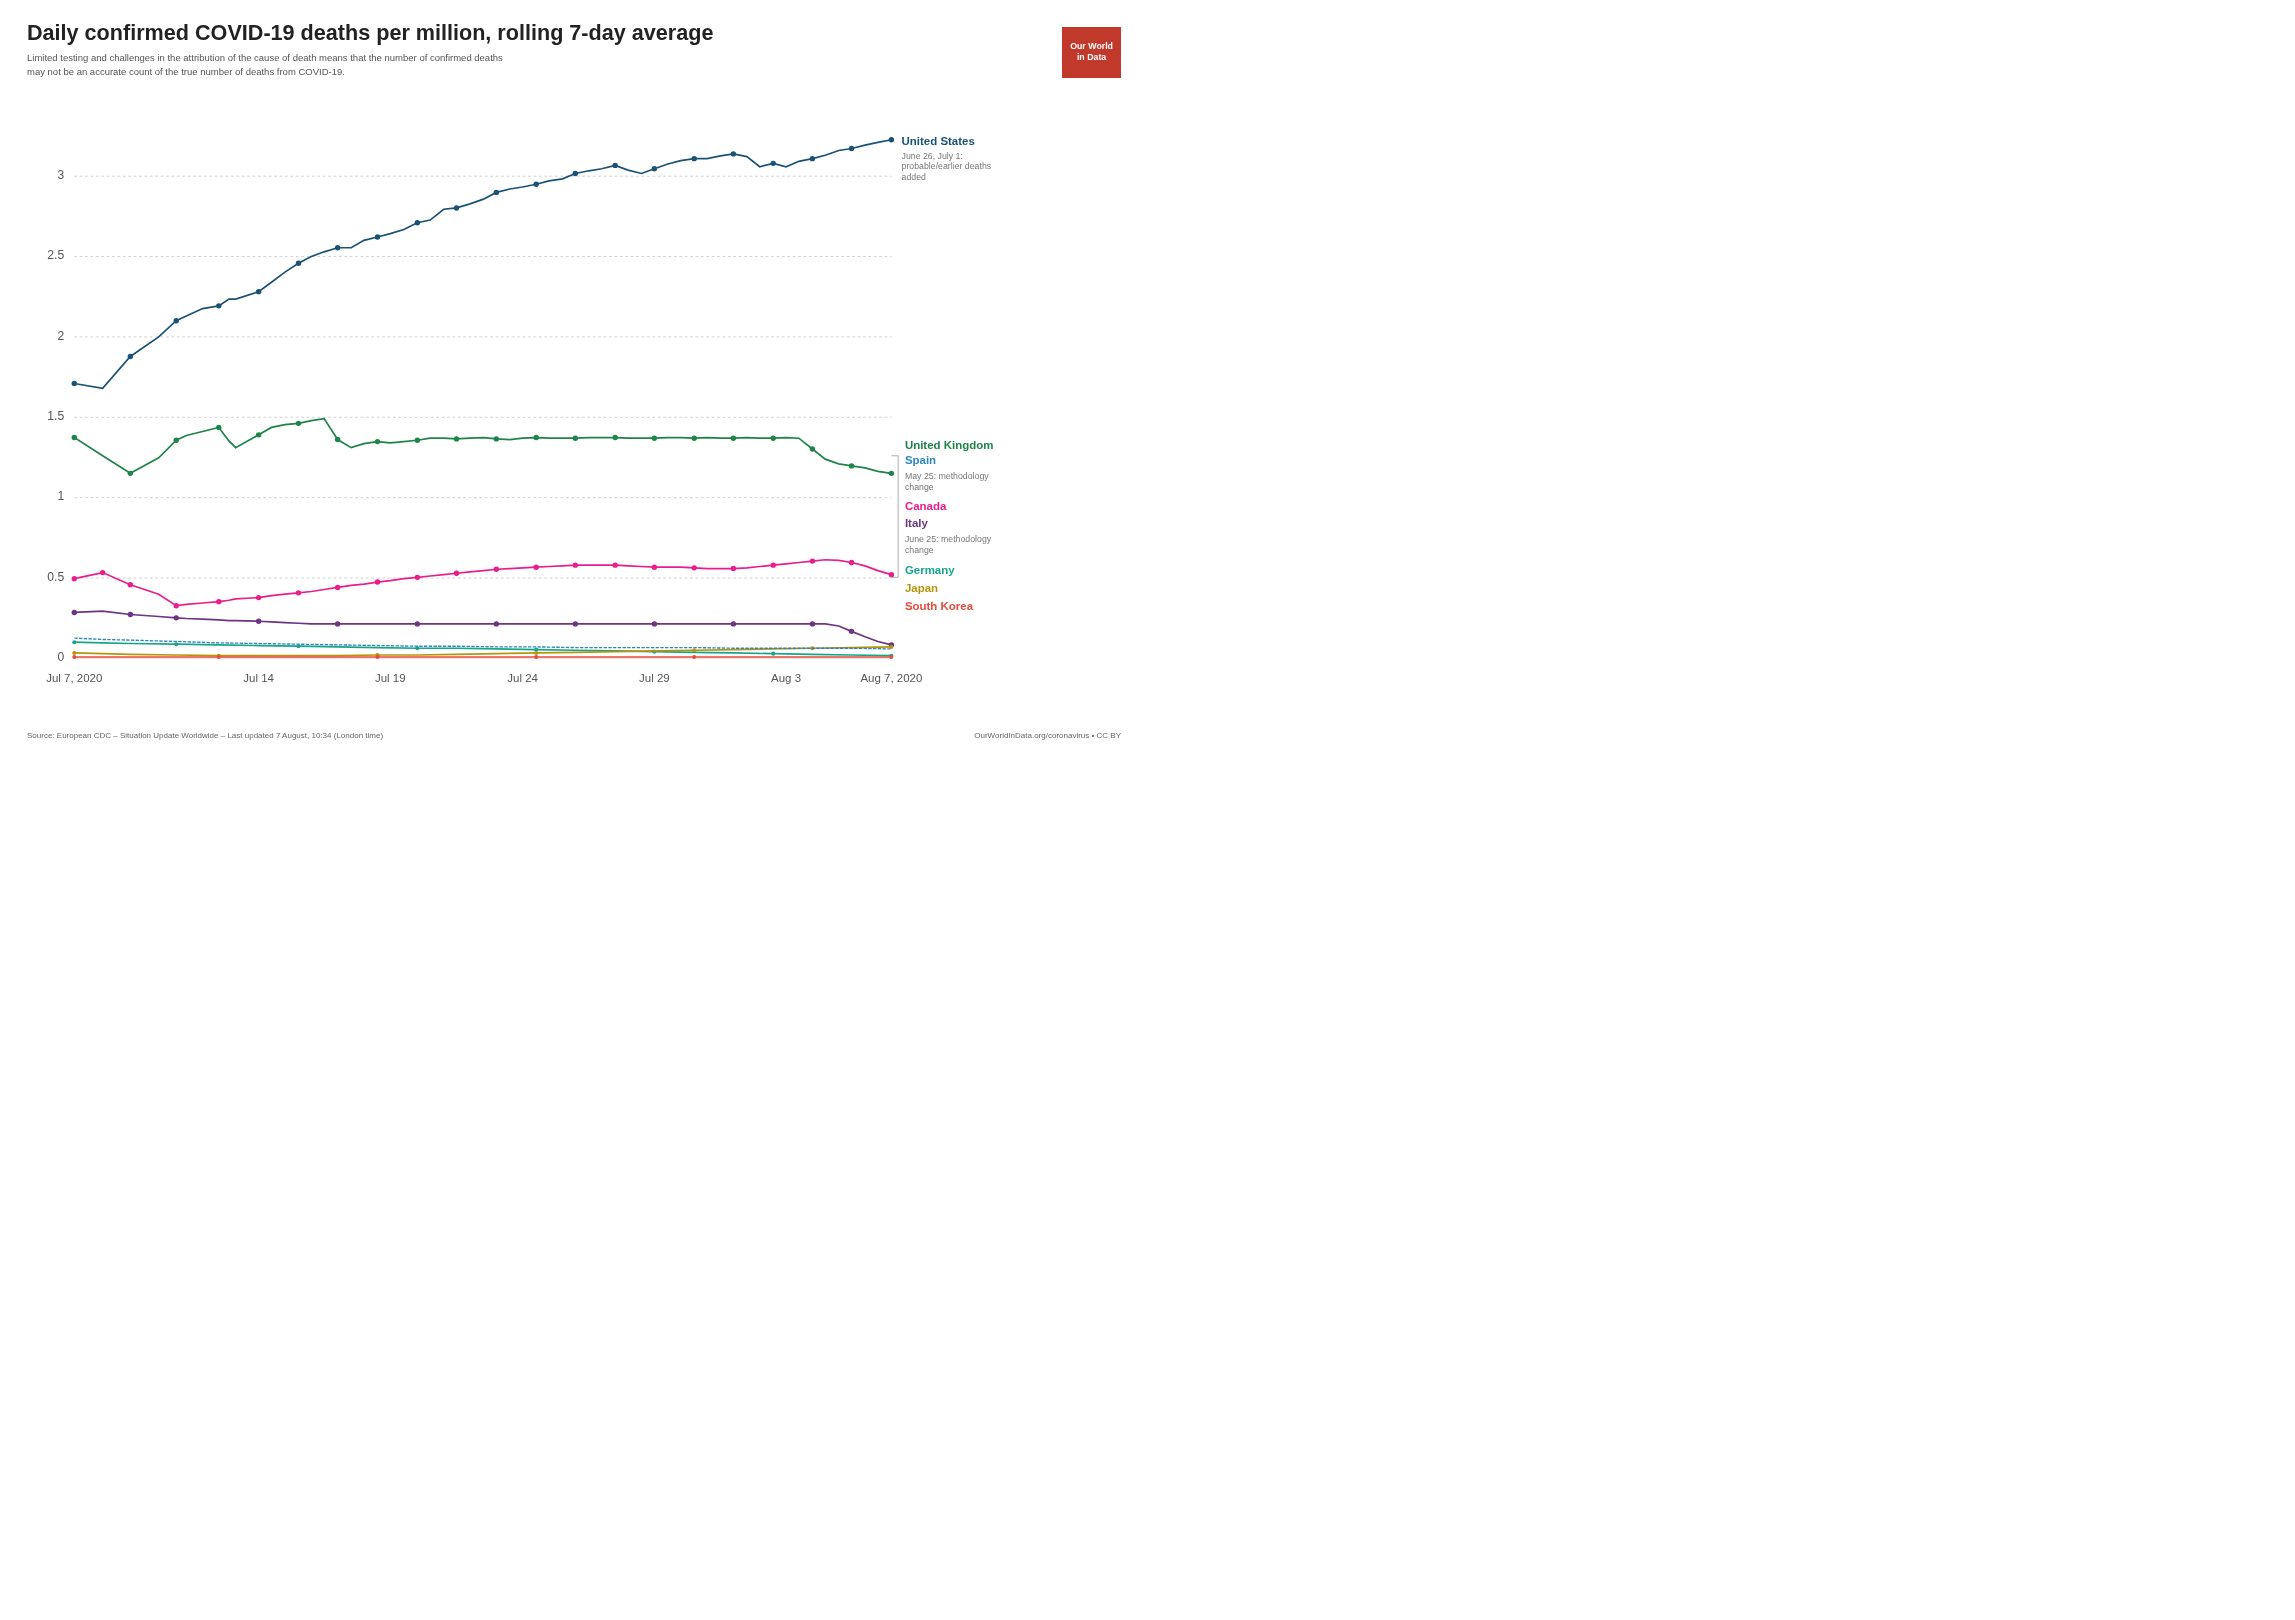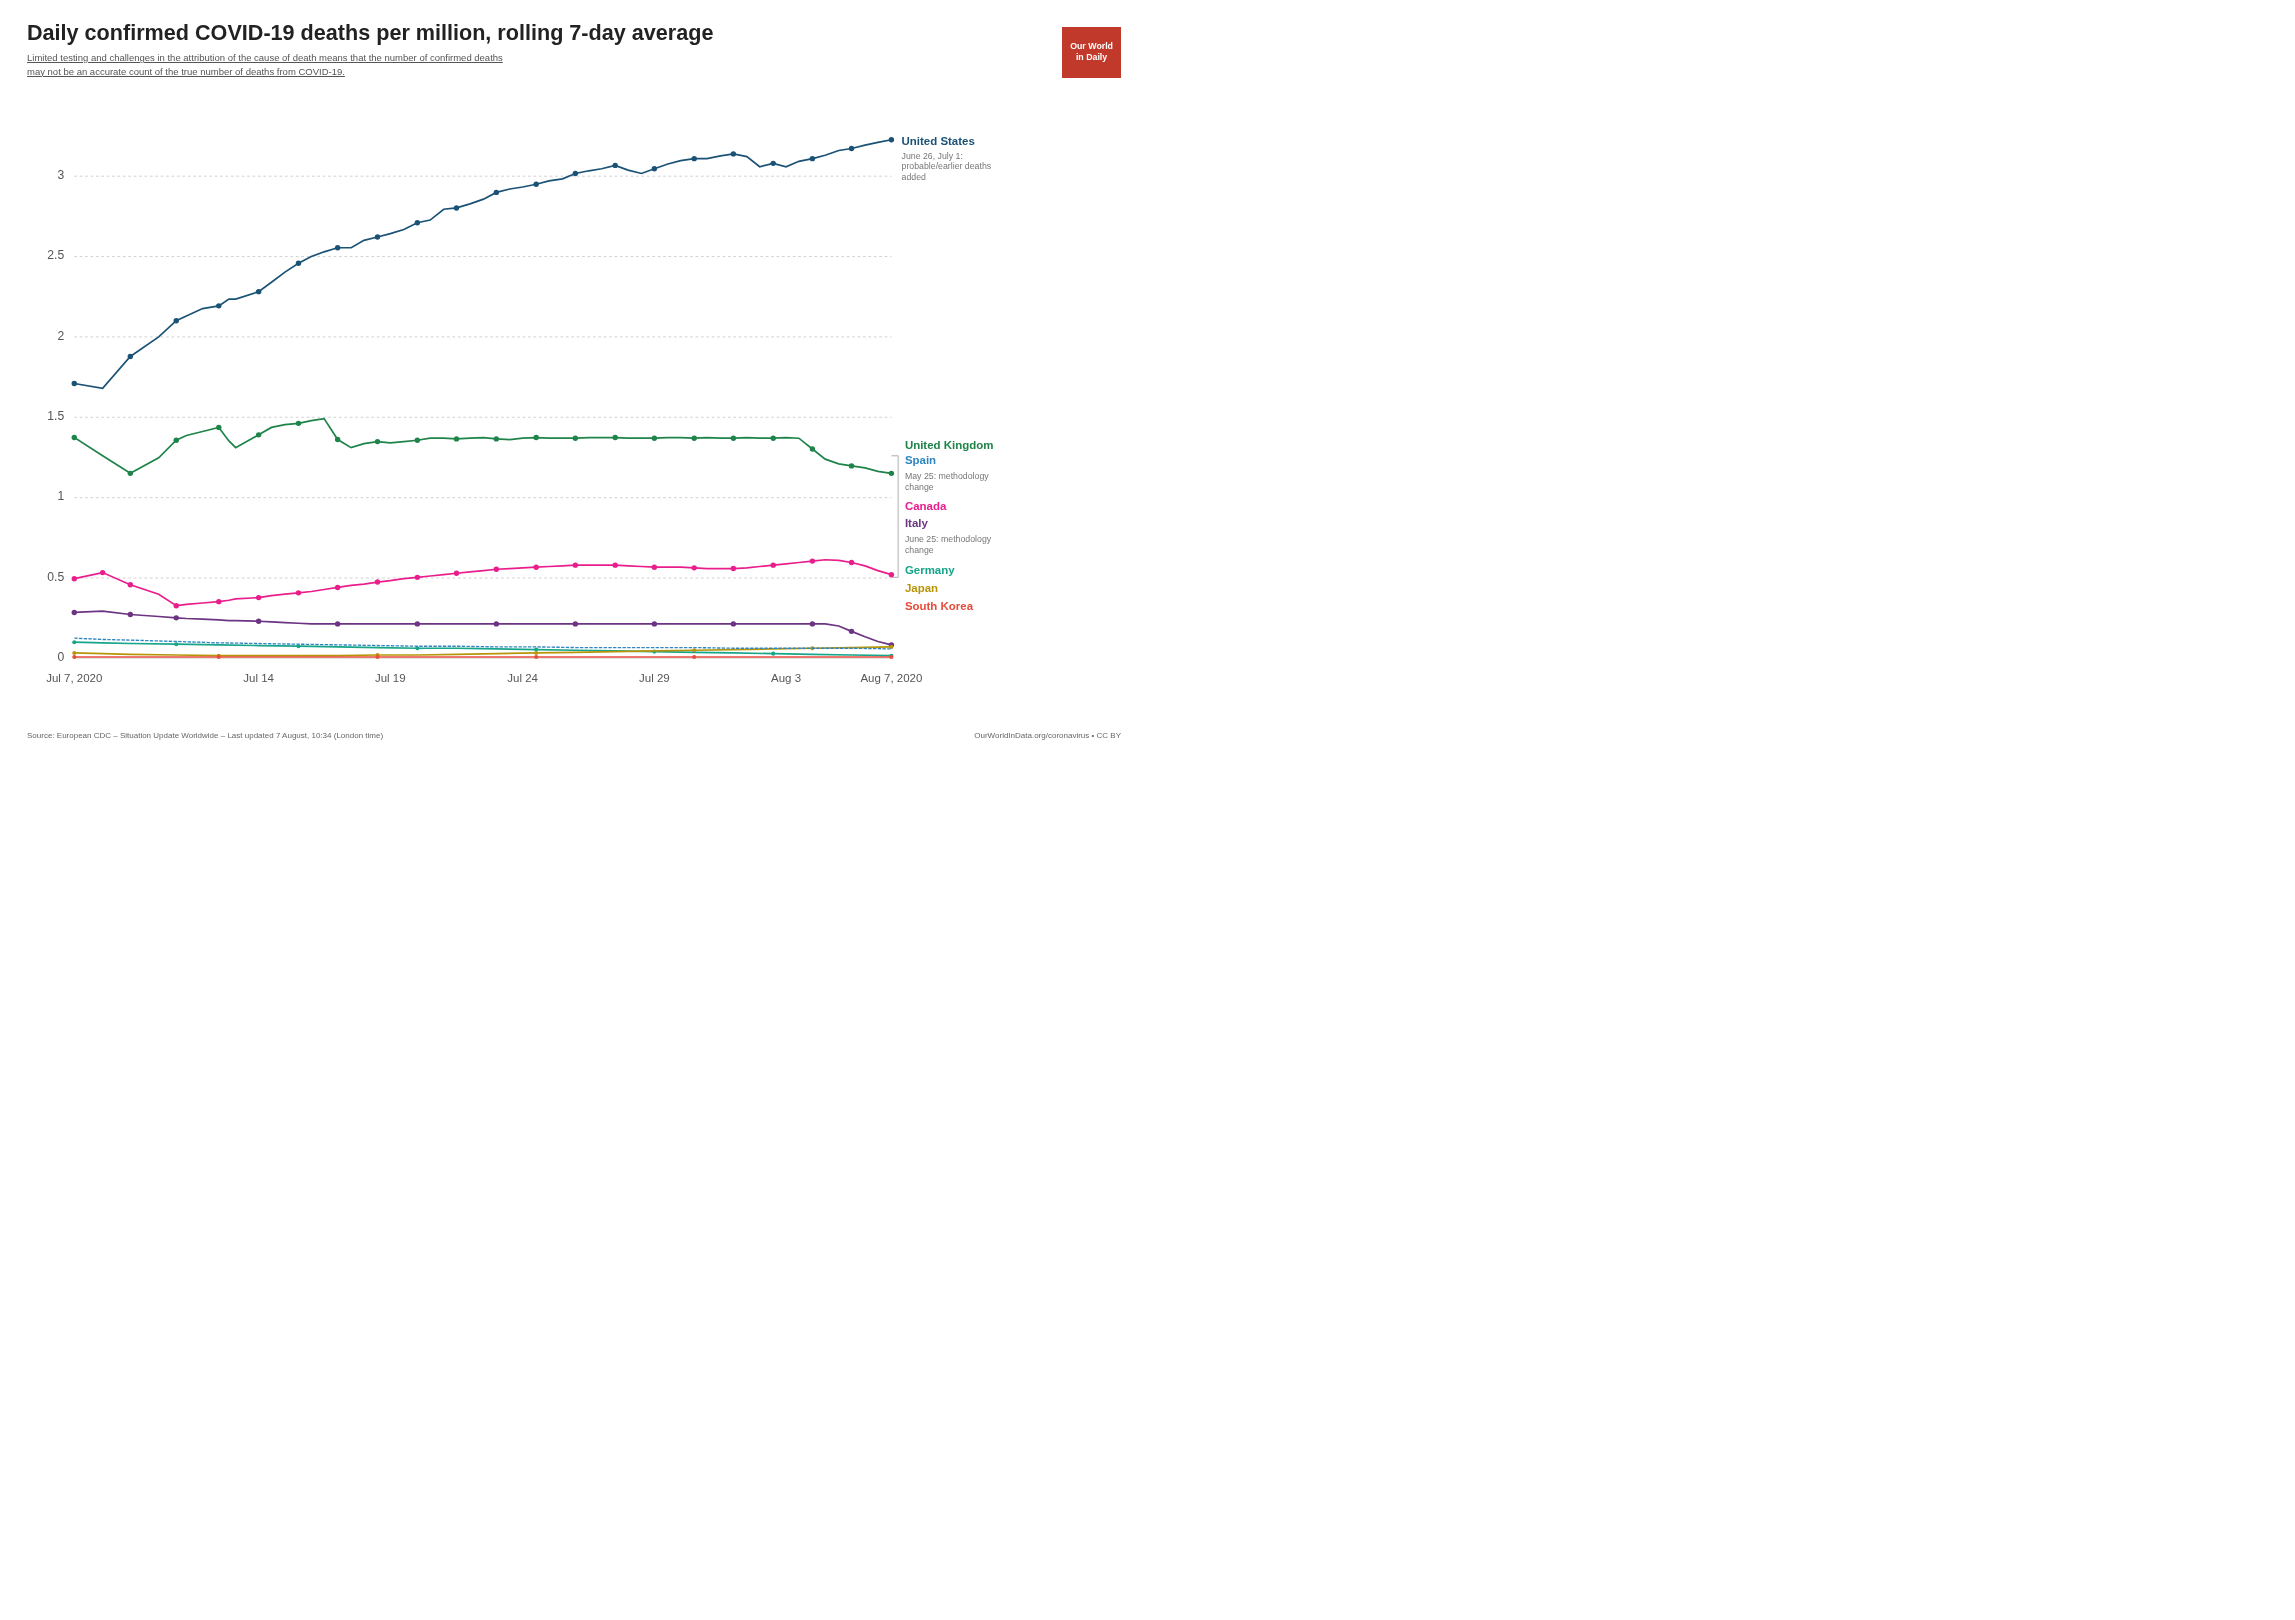--- a/index.html
+++ b/index.html
@@ -29,21 +29,20 @@
       font-weight: bold;
       color: #222;
       line-height: 1.2;
       margin-bottom: 5.4px;
     }
     .subtitle {
       font-size: 9.5px;
       color: #555;
       line-height: 1.4;
       max-width: 608px;
-      text-decoration: underline;
     }
     .logo-box {
       background: #c0392b;
       color: white;
       padding: 14px 8px;
       font-size: 8.8px;
       font-weight: bold;
       text-align: center;
       line-height: 1.3;
       min-width: 54px;
@@ -75,21 +74,21 @@
 <body>
 
 <div class="container">
   <div class="header-row">
     <div class="title-block">
       <div class="main-title">Daily confirmed COVID-19 deaths per million, rolling 7-day average</div>
       <div class="subtitle">Limited testing and challenges in the attribution of the cause of death means that the number of confirmed deaths<br>may not be an accurate count of the true number of deaths from COVID-19.</div>
     </div>
     <div class="logo-box">
       <span>Our World</span><br>
-      <span>in Daily</span>
+      <span>in Data</span>
     </div>
   </div>
 
   <div class="chart-area">
     <svg class="chart-svg" width="1094" height="635" viewBox="0 0 1620 940">
 
       <defs>
         <clipPath id="plot-clip">
           <rect x="70" y="10" width="1210" height="830"></rect>
         </clipPath>

